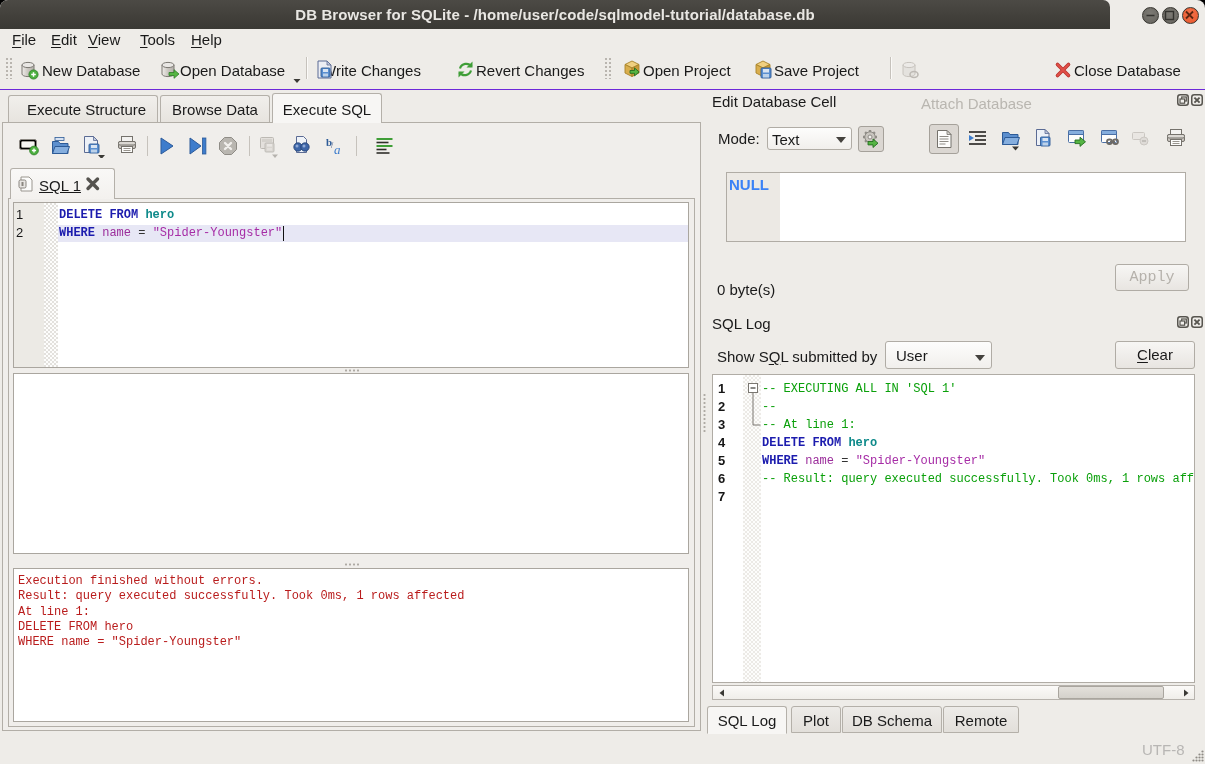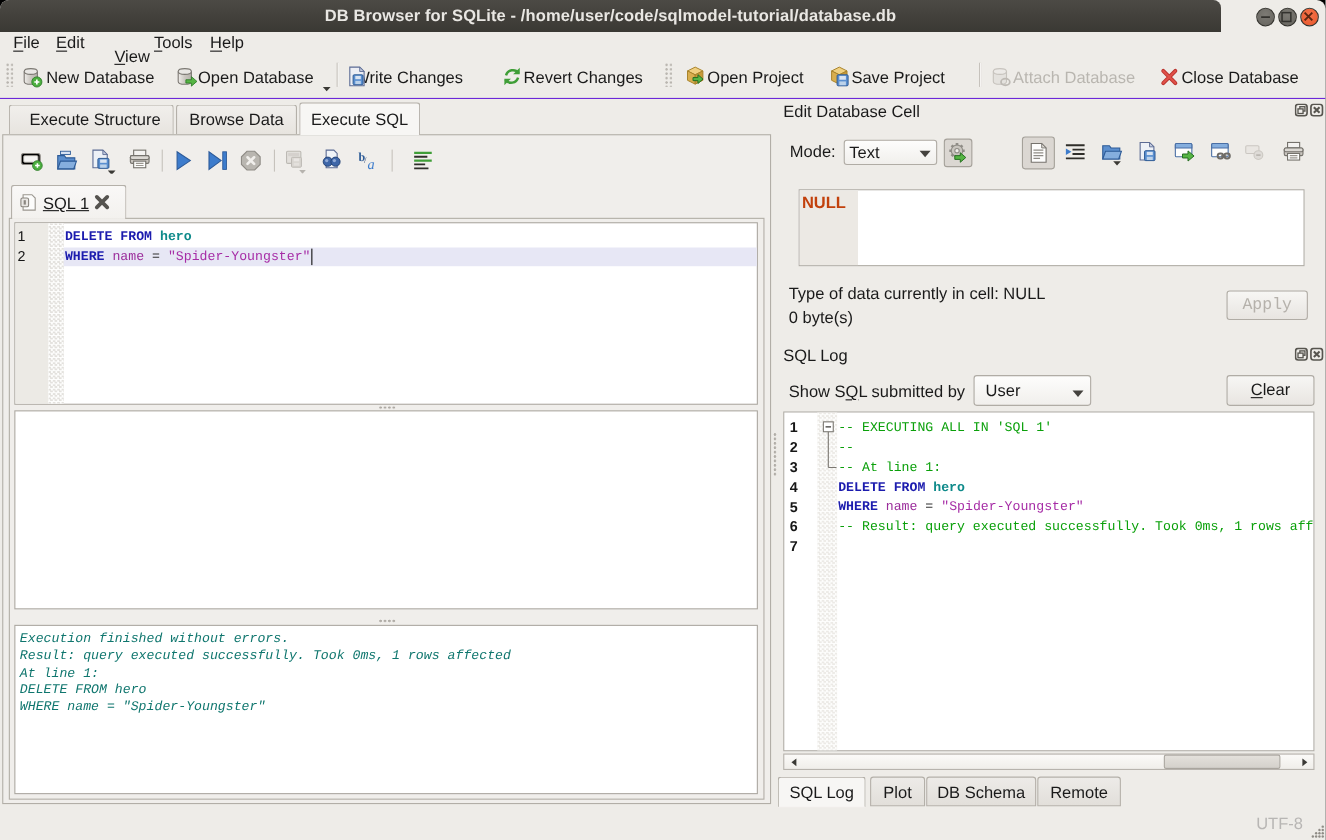--- a/index.html
+++ b/index.html
@@ -58,34 +58,34 @@
     <svg class="abs" style="left:1142px;top:6.5px;" width="57" height="17">
       <line x1="4.5" y1="8.5" x2="12.5" y2="8.5" stroke="#33322e" stroke-width="1.6"></line>
       <rect x="23.5" y="4.5" width="8" height="8" fill="none" stroke="#33322e" stroke-width="1.4"></rect>
       <path d="M44 4.5 L51 11.5 M51 4.5 L44 11.5" stroke="#5c2510" stroke-width="1.8"></path>
     </svg>
   </div>
 
   <div id="menubar" class="abs">
     <span class="abs t15 menuitem" style="left:12px;"><u>F</u>ile</span>
     <span class="abs t15 menuitem" style="left:51px;"><u>E</u>dit</span>
-    <span class="abs t15 menuitem" style="left:104px;margin-top:12px;"><u>V</u>iew</span>
+    <span class="abs t15 menuitem" style="left:88px;"><u>V</u>iew</span>
     <span class="abs t15 menuitem" style="left:140px;"><u>T</u>ools</span>
     <span class="abs t15 menuitem" style="left:191px;"><u>H</u>elp</span>
   </div>
 
   <div id="toolbar" class="abs">
     <div class="abs grip" style="left:5px;"></div>
     <span class="abs t15 tbtext" style="left:42px;">New Database</span>
     <span class="abs t15 tbtext" style="left:180px;">Open Database</span>
     <span class="abs t15 tbtext" style="left:322px;">Write Changes</span>
     <span class="abs t15 tbtext" style="left:476px;">Revert Changes</span>
     <span class="abs t15 tbtext" style="left:643px;">Open Project</span>
     <span class="abs t15 tbtext" style="left:774px;">Save Project</span>
-    <span class="abs t15 tbtext dis" style="left:921px;">Attach Database</span>
+    <span class="abs t15 tbtext dis" style="left:921px;margin-top:33px;">Attach Database</span>
     <span class="abs t15 tbtext" style="left:1074px;">Close Database</span>
     <div class="abs tbsep" style="left:306px;"></div>
     <div class="abs grip" style="left:604px;"></div>
     <div class="abs tbsep" style="left:890px;"></div>
     <svg class="abs" style="left:0;top:0;" width="1205" height="37">
       <defs>
         <linearGradient id="cyl" x1="0" y1="0" x2="1" y2="0">
           <stop offset="0" stop-color="#efedea"></stop>
             <stop offset="0.5" stop-color="#cac6c0"></stop>
             <stop offset="1" stop-color="#b5b1ab"></stop>
@@ -274,21 +274,21 @@
   </svg>
 
   <div class="abs" style="left:344px;top:369px;width:16px;height:3px;z-index:4;
        background-image:radial-gradient(circle,#aeaaa4 1px,transparent 1.2px);background-size:4px 3px;"></div>
 
   <div class="abs box" style="left:13px;top:373px;width:676px;height:181px;z-index:3;"></div>
   <div class="abs" style="left:344px;top:563px;width:16px;height:3px;z-index:4;
        background-image:radial-gradient(circle,#aeaaa4 1px,transparent 1.2px);background-size:4px 3px;"></div>
 
   <div class="abs box" style="left:13px;top:568px;width:676px;height:154px;z-index:3;">
-    <div class="abs mono" style="left:4px;top:5px;color:#0f766e;line-height:15.3px;font-style:italic;">Execution finished without errors.
+    <div class="abs mono" style="left:4px;top:5px;color:#b91c1c;line-height:15.3px;">Execution finished without errors.
 Result: query executed successfully. Took 0ms, 1 rows affected
 At line 1:
 DELETE FROM hero
 WHERE name = "Spider-Youngster"</div>
   </div>
 
   <div class="abs" style="left:703px;top:393px;width:3px;height:40px;
        background-image:radial-gradient(circle,#aeaaa4 1px,transparent 1.2px);background-size:3px 4px;"></div>
 
   <div class="abs t15" style="left:712px;top:93px;">Edit Database Cell</div>
@@ -311,23 +311,22 @@
     <rect x="0.75" y="0.75" width="10.5" height="10.5" rx="2.5" fill="none" stroke="#57554f" stroke-width="1.5"></rect>
     <rect x="4.7" y="3" width="4.6" height="4" fill="none" stroke="#57554f" stroke-width="1.2"></rect>
     <rect x="3" y="5" width="4.6" height="4.2" fill="#f1efec" stroke="#57554f" stroke-width="1.2"></rect>
     <rect x="14.75" y="0.75" width="10.5" height="10.5" rx="2.5" fill="none" stroke="#57554f" stroke-width="1.5"></rect>
     <path d="M17.4 3.6 l5.2 5 m0 -5 l-5.2 5" stroke="#57554f" stroke-width="1.9"></path>
   </svg>
 
   <div class="abs" style="left:726px;top:172px;width:460px;height:70px;background:#fff;
        border:1px solid #b0aca5;box-sizing:border-box;">
     <div class="abs" style="left:0;top:0;width:53px;height:68px;background:#ece9e4;"></div>
-    <div class="abs" style="left:2px;top:3px;font-size:15px;color:#c2410c;font-weight:bold;">NULL</div>
-  </div>
-  <div class="abs t15" style="left:717px;top:259px;">Type of data currently in cell: NULL</div>
+    <div class="abs" style="left:2px;top:3px;font-size:15px;color:#3b82f6;font-weight:bold;">NULL</div>
+  </div>
   <div class="abs t15" style="left:717px;top:281px;">0 byte(s)</div>
   <div class="abs btn" style="left:1115px;top:264px;width:74px;height:27px;">
     <span class="t15" style="color:#b5b1ab;line-height:25px;font-family:Liberation Mono, monospace;">Apply</span></div>
 
   <div class="abs" style="left:929px;top:124px;width:30px;height:30px;box-sizing:border-box;
        background:#dbd7d2;border:1px solid #a5a19a;border-radius:3px;"></div>
   <svg class="abs" style="left:925px;top:124px;" width="270" height="30" id="celltb">
 
     <g transform="translate(12,6)">
       <path d="M0.5 0.5 h9.5 l4 4 v13 h-13.5 z" fill="#fdfdfc" stroke="#75726c"></path>

